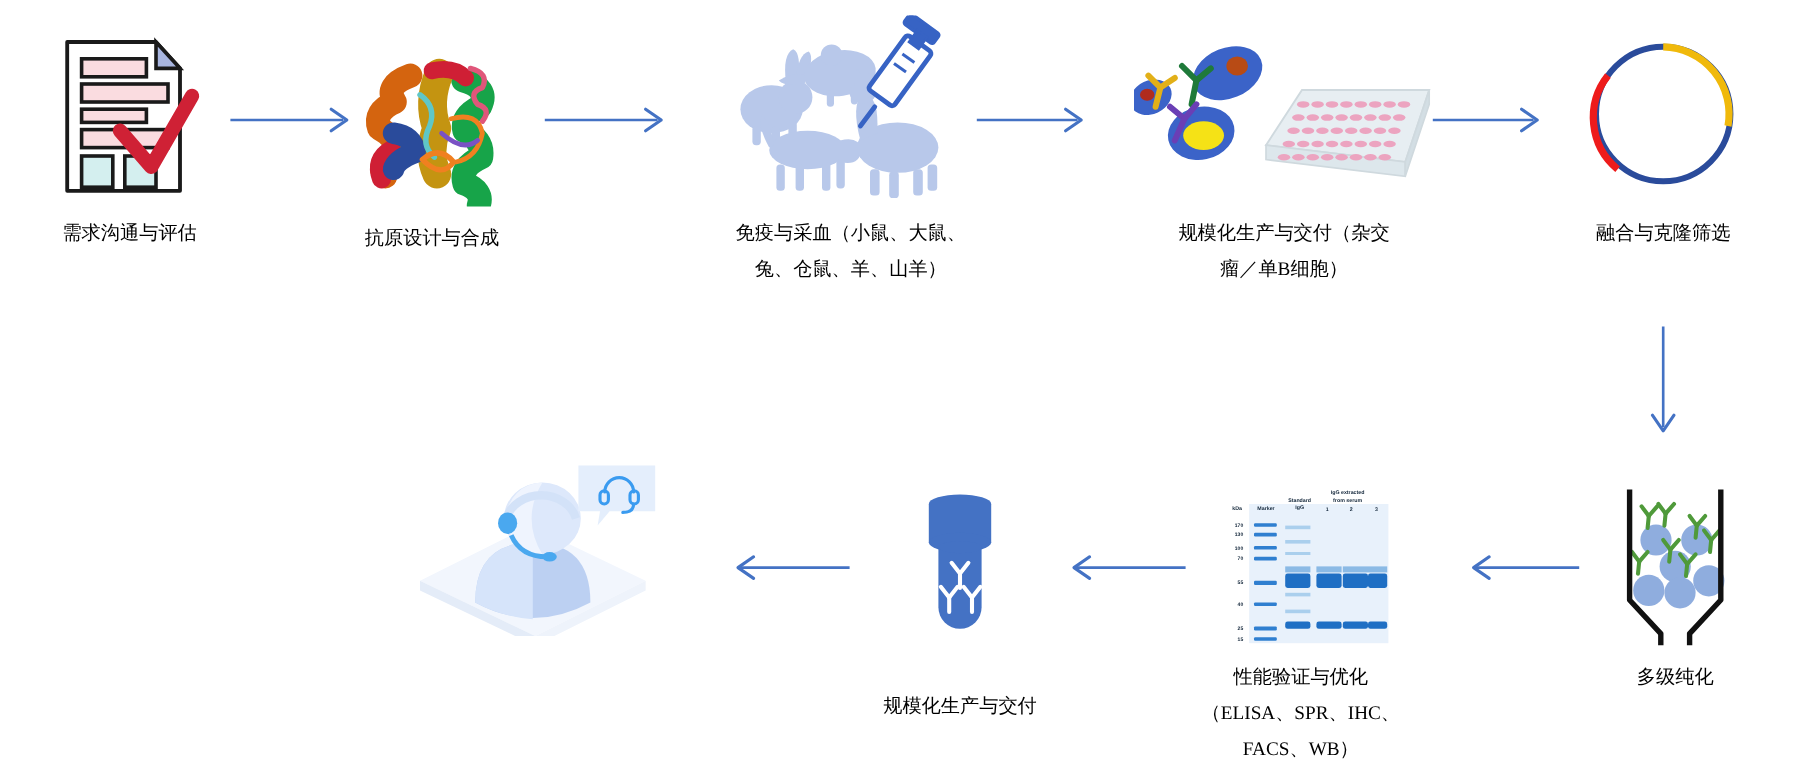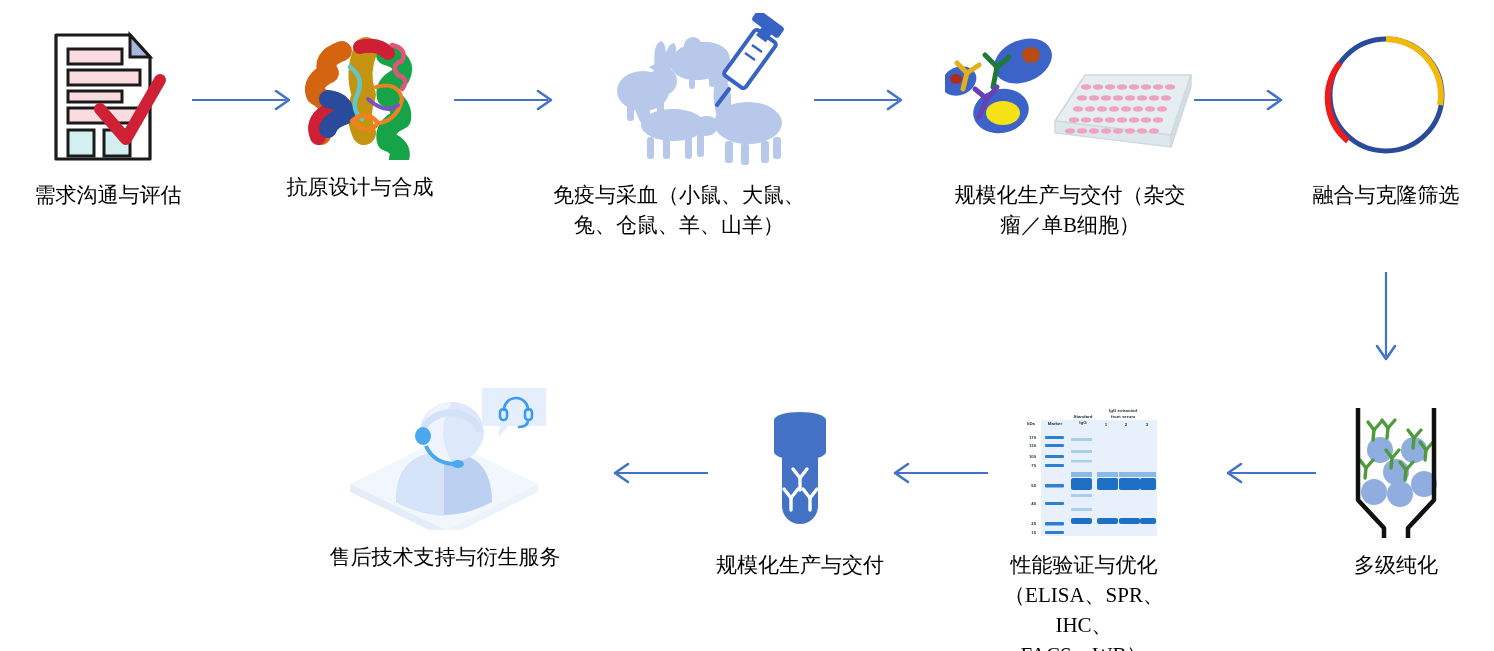--- a/index.html
+++ b/index.html
@@ -9,37 +9,37 @@
     font-family:"Liberation Serif","DejaVu Serif",serif;
     overflow:hidden;
     position:relative;
   }
   .canvas{position:relative;width:1494px;height:651px;}
 
   .node{position:absolute;display:flex;flex-direction:column;align-items:center;}
   .label{
     text-align:center;
     color:#000000;
-    font-size:21px;
+    font-size:16px;
     line-height:30px;
     white-space:pre-line;
     font-family:"Liberation Serif","DejaVu Serif",serif;
   }
   .arrow{position:absolute;}
 
   
   #n1{left:10px;  top:18px; width:196px;}
-  #n2{left:262px; top:10px; width:196px;}
+  #n2{left:262px; top:22px; width:196px;}
   #n3{left:515px; top:18px; width:290px;align-items:flex-end;}
   #n4{left:900px; top:18px; width:340px;}
   #n5{left:1288px;top:18px; width:196px;}
 
   #n6{left:1298px;top:378px;width:196px;}
   #n7{left:978px;top:378px;width:212px;}
-  #n8{left:700px; top:378px;width:200px;}
+  #n8{left:700px; top:378px;width:200px;gap:24px;}
   #n9{left:315px; top:370px;width:260px;}
 
   .icon-slot{height:150px;display:flex;align-items:flex-end;justify-content:center;}
   .icon-slot.tall{height:160px;}
   .lbl-wrap{margin-top:12px;}
 </style>
 </head>
 <body>
 
 <div class="canvas">
@@ -478,18 +478,15 @@
 
         <path d="M152 8 H216 V46 H178 L168 58 L170 46 H152 Z" fill="#e4eefc"></path>
         <g fill="none" stroke="#3a9bf0" stroke-width="2.6" stroke-linecap="round">
           <path d="M174 30 a12 12 0 0 1 24 0"></path>
           <rect x="170" y="29" width="7" height="11" rx="3.5"></rect>
           <rect x="195" y="29" width="7" height="11" rx="3.5"></rect>
           <path d="M198 40 q0 7 -9 7"></path>
         </g>
       </svg>
     </div>
-    <div class="lbl-wrap">
-      <div class="label">售后技术支持与衍生服务</div>
-    </div>
   </div>
 
 </div>
 
 </body></html>

